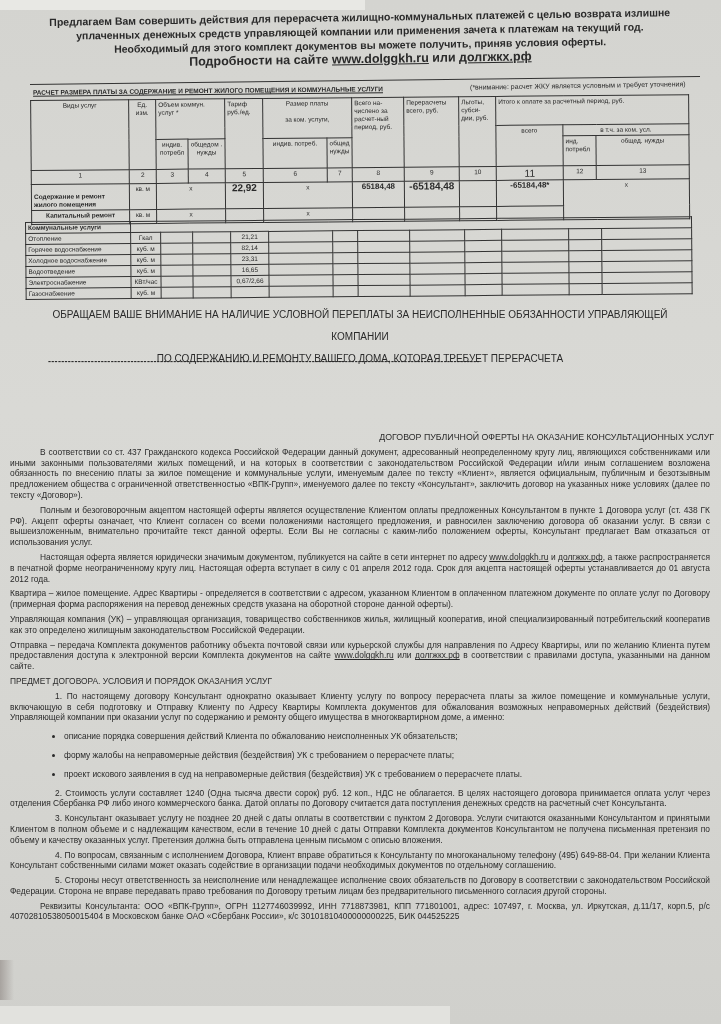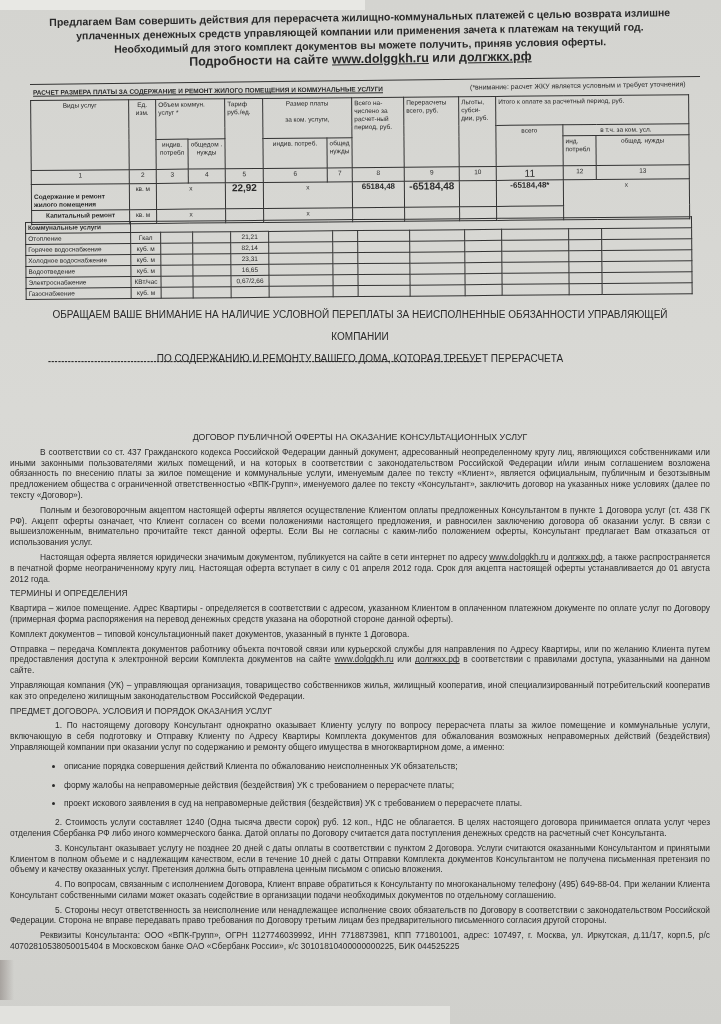--- a/index.html
+++ b/index.html
@@ -55,21 +55,21 @@
     font-size: 10px; line-height: 22px;
   }
   .dashes {
     position: absolute; left: 48px; top: 356px; width: 620px; overflow: hidden; white-space: nowrap;
     font-size: 9px; font-weight: bold; letter-spacing: 0.3px;
   }
   .contract {
     position: absolute; left: 6px; top: 432px; width: 708px;
     font-size: 8.4px; line-height: 10.8px; text-align: justify;
   }
-  .contract .title { text-align: center; font-size: 8.8px; margin-bottom: 1px; }
+  .contract .title { text-align: right; font-size: 8.8px; margin-bottom: 1px; }
   .contract p { margin: 4px; }
   .contract .ind { text-indent: 30px; }
   .contract .ind2 { text-indent: 45px; }
   .contract ul { margin: 0; padding-left: 50px; list-style: disc; }
   .contract li { margin: 8px; }
   .contract u { text-decoration: underline; }
   .shadow-l {
     position: absolute; left: 0; top: 960px; width: 14px; height: 40px;
     background: linear-gradient(90deg, #8c8480, transparent); opacity: 0.6;
   }
@@ -303,25 +303,23 @@
   <div>ОБРАЩАЕМ ВАШЕ ВНИМАНИЕ НА НАЛИЧИЕ УСЛОВНОЙ ПЕРЕПЛАТЫ ЗА НЕИСПОЛНЕННЫЕ ОБЯЗАННОСТИ УПРАВЛЯЮЩЕЙ КОМПАНИИ</div>
   <div>ПО СОДЕРЖАНИЮ И РЕМОНТУ ВАШЕГО ДОМА, КОТОРАЯ ТРЕБУЕТ ПЕРЕРАСЧЕТА</div>
 </div>
 <div class="dashes">-----------------------------------------------------------------------------------------------------------------------------------</div>
 
 <div class="contract">
   <div class="title">ДОГОВОР ПУБЛИЧНОЙ ОФЕРТЫ НА ОКАЗАНИЕ КОНСУЛЬТАЦИОННЫХ УСЛУГ</div>
   <p class="ind">В соответствии со ст. 437 Гражданского кодекса Российской Федерации данный документ, адресованный неопределенному кругу лиц, являющихся собственниками или иными законными пользователями жилых помещений, и на которых в соответствии с законодательством Российской Федерации и/или иным соглашением возложена обязанность по внесению платы за жилое помещение и коммунальные услуги, именуемым далее по тексту «Клиент», является официальным, публичным и безотзывным предложением общества с ограниченной ответственностью «ВПК-Групп», именуемого далее по тексту «Консультант», заключить договор на указанных ниже условиях (далее по тексту «Договор»).</p>
   <p class="ind">Полным и безоговорочным акцептом настоящей оферты является осуществление Клиентом оплаты предложенных Консультантом в пункте 1 Договора услуг (ст. 438 ГК РФ). Акцепт оферты означает, что Клиент согласен со всеми положениями настоящего предложения, и равносилен заключению договора об оказании услуг. В связи с вышеизложенным, внимательно прочитайте текст данной оферты. Если Вы не согласны с каким-либо положением оферты, Консультант  предлагает Вам отказаться от использования услуг.</p>
   <p class="ind"><span>Настоящая оферта является юридически значимым документом, публикуется на сайте в сети интернет по адресу </span><u>www.dolggkh.ru</u><span> и </span><u>долгжкх.рф</u><span>, а также распространяется в печатной форме неограниченному кругу лиц. Настоящая оферта вступает в силу с 01 апреля 2012 года. Срок для акцепта настоящей оферты устанавливается до 01 августа 2012 года.</span></p>
-  <p>ТЕРМИНЫ И ОПРЕДЕЛЕНИЯ</p>
   <p>Квартира – жилое помещение. Адрес Квартиры - определяется в соответствии с адресом, указанном Клиентом  в   оплаченном платежном документе по оплате услуг по Договору (примерная форма распоряжения на перевод  денежных средств указана на оборотной стороне данной оферты).</p>
-  <p>Комплект документов – типовой консультационный пакет  документов, указанный в пункте 1 Договора.</p>
+  <p>Управляющая компания (УК) – управляющая организация, товарищество собственников жилья, жилищный кооператив, иной специализированный потребительский кооператив как это определено жилищным законодательством Российской Федерации.</p>
   <p><span>Отправка – передача Комплекта документов работнику объекта почтовой связи или курьерской службы для направления по Адресу Квартиры, или по желанию Клиента путем предоставления доступа к электронной версии Комплекта документов на сайте </span><u>www.dolggkh.ru</u><span> или </span><u>долгжкх.рф</u><span> в соответствии с правилами доступа, указанными на данном сайте.</span></p>
-  <p>Управляющая компания (УК) – управляющая организация, товарищество собственников жилья, жилищный кооператив, иной специализированный потребительский кооператив как это определено жилищным законодательством Российской Федерации.</p>
   <p>ПРЕДМЕТ ДОГОВОРА. УСЛОВИЯ И ПОРЯДОК ОКАЗАНИЯ УСЛУГ</p>
   <p class="ind2">1.   По настоящему договору Консультант однократно оказывает Клиенту услугу по вопросу перерасчета платы за жилое помещение и коммунальные услуги, включающую в себя подготовку и Отправку Клиенту по Адресу Квартиры Комплекта документов для обжалования возможных неправомерных действий (бездействия) Управляющей компании при оказании услуг по содержанию и ремонту общего имущества в многоквартирном доме, а именно:</p>
   <ul>
     <li>описание порядка совершения действий Клиента по обжалованию неисполненных УК обязательств;</li>
     <li>форму жалобы на неправомерные действия (бездействия) УК с требованием о перерасчете платы;</li>
     <li>проект искового заявления в суд на неправомерные действия (бездействия) УК с требованием о перерасчете платы.</li>
   </ul>
   <p class="ind2">2.   Стоимость услуги составляет 1240 (Одна тысяча   двести сорок) руб. 12 коп., НДС не облагается. В целях настоящего договора принимается оплата услуг через отделения Сбербанка РФ либо иного коммерческого банка.  Датой оплаты по Договору считается дата поступления денежных средств на расчетный счет Консультанта.</p>
   <p class="ind2">3.   Консультант оказывает услугу не позднее 20 дней с даты оплаты в соответствии с пунктом 2 Договора. Услуги считаются оказанными Консультантом и принятыми Клиентом в полном объеме и с надлежащим качеством, если в течение 10 дней с даты Отправки Комплекта документов Консультантом не получена письменная претензия по объему и качеству оказанных услуг. Претензия должна быть отправлена ценным письмом с описью вложения.</p>
   <p class="ind2">4. По вопросам, связанным с исполнением Договора, Клиент вправе обратиться к Консультанту по многоканальному телефону    (495) 649-88-04. При желании Клиента Консультант собственными силами может оказать содействие в организации подачи необходимых документов  по отдельному соглашению.</p>

